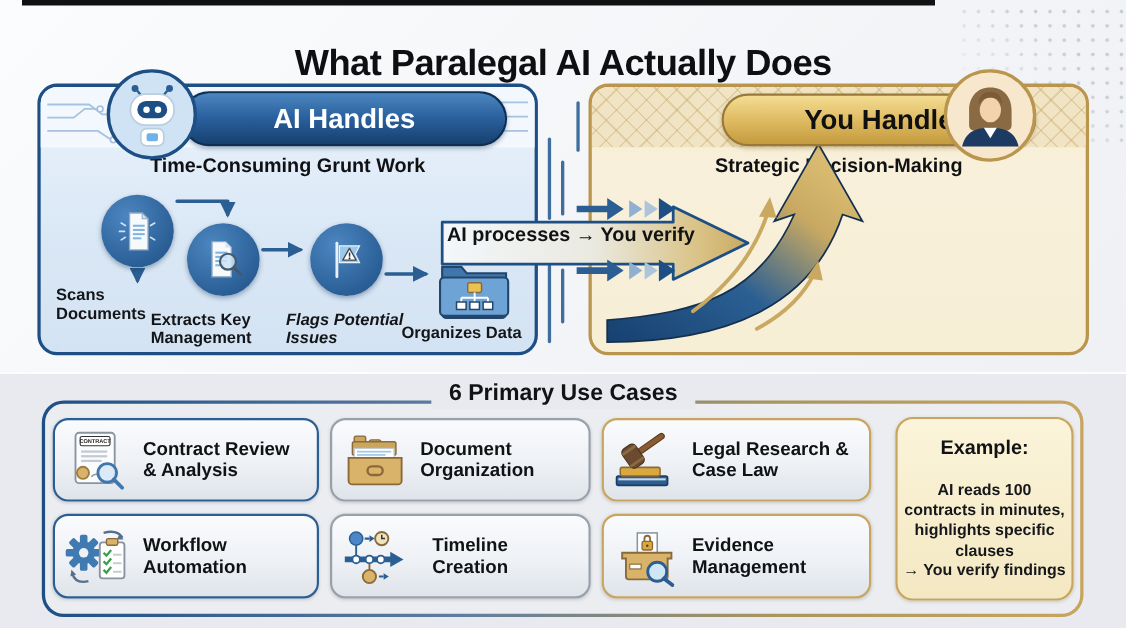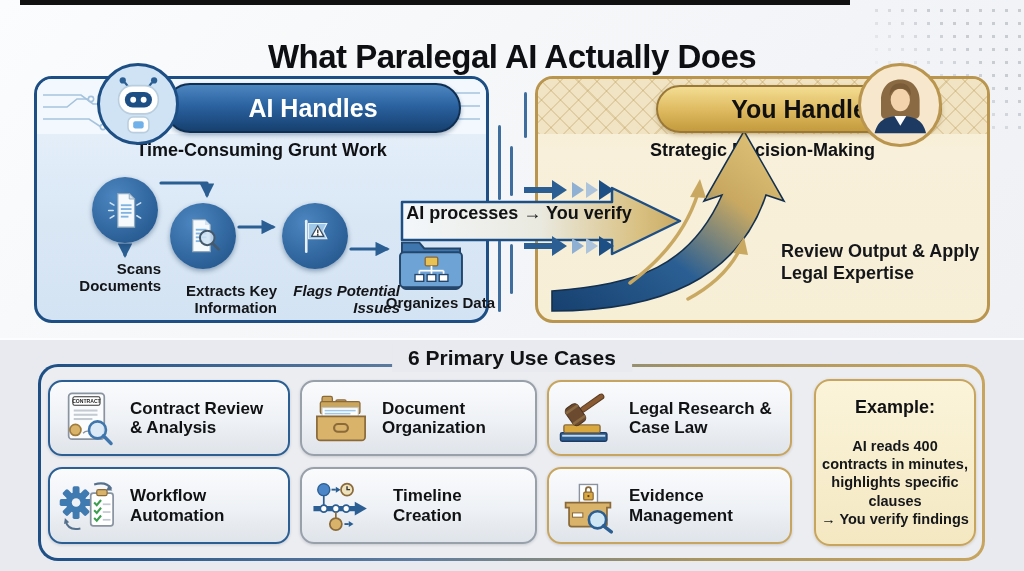--- a/index.html
+++ b/index.html
@@ -39,21 +39,21 @@
   .avatar-robot{left:60px;top:-16px;width:76px;height:76px;background:#cfe3f4;border:3px solid #1d4f85;}
   .avatar-woman{left:320px;top:-16px;width:78px;height:78px;background:#f6e7cd;border:3px solid #b9954e;}
   .avatar svg{width:88%;height:88%;}
   .subtitle{position:absolute;left:0;top:61px;width:100%;text-align:center;font-size:18px;font-weight:800;color:#0f1114;}
 
   .panel-svg{position:absolute;left:0;top:0;width:455px;height:247px;}
   .step-circle{position:absolute;width:66px;height:66px;border-radius:50%;
     background:radial-gradient(circle at 35% 30%,#4c86c0,#1d4f85);
     box-shadow:0 2px 5px rgba(15,47,82,.4);display:flex;align-items:center;justify-content:center;}
   .step-circle svg{width:74%;height:74%;}
-  .step-label{position:absolute;font-size:15px;font-weight:800;line-height:1.12;text-align:right;color:#131518;}
+  .step-label{position:absolute;font-size:15px;font-weight:800;line-height:1.12;text-align:left;color:#131518;}
   .folder-icon-wrap{position:absolute;left:359px;top:152px;width:70px;height:60px;}
 
   .you-note{position:absolute;left:243px;top:162px;width:222px;font-size:18px;font-weight:800;line-height:1.2;color:#14161a;}
 
   
   .vline{position:absolute;width:3px;background:#2b5f93;border-radius:2px;opacity:.9;}
   .flow-arrow{position:absolute;left:400px;top:186px;width:288px;height:70px;}
   .flow-label{position:absolute;left:396px;top:203px;width:246px;text-align:center;
     font-size:18px;font-weight:800;color:#101214;z-index:5;}
   .chev{position:absolute;width:90px;height:20px;z-index:5;}
@@ -170,21 +170,21 @@
         <g fill="#7fb3e0">
           <rect x="22" y="22" width="14" height="2.4"></rect>
             <rect x="22" y="27" width="14" height="2.4"></rect>
           <rect x="22" y="32" width="14" height="2.4"></rect>
             <rect x="22" y="37" width="10" height="2.4"></rect>
         </g>
         <circle cx="37" cy="34" r="9.5" fill="rgba(207,227,244,.85)" stroke="#44596b" stroke-width="2.6"></circle>
         <line x1="44" y1="41" x2="52" y2="49" stroke="#44596b" stroke-width="3.4" stroke-linecap="round"></line>
       </svg>
     </div>
-    <div class="step-label" style="left:100px;top:204px;width:140px;">Extracts Key Information</div>
+    <div class="step-label" style="left:100px;top:204px;width:140px;">Extracts Key Management</div>
 
     <div class="step-circle" style="left:245px;top:124px;">
       <svg viewBox="0 0 64 64">
         <line x1="20" y1="12" x2="20" y2="52" stroke="#e8f1fa" stroke-width="3.4" stroke-linecap="round"></line>
         <path d="M23 15 h24 l-5 10 5 10 h-24 z" fill="#9ec7e8" stroke="#e8f1fa" stroke-width="1.4"></path>
         <path d="M35 18 l8 14 h-16 z" fill="#fff" stroke="#3c4a58" stroke-width="1.6" stroke-linejoin="round"></path>
         <rect x="34.2" y="23" width="1.8" height="5" fill="#333"></rect>
           <circle cx="35.1" cy="30" r="1.2" fill="#333"></circle>
       </svg>
     </div>
@@ -237,21 +237,20 @@
         </linearGradient>
       </defs>
       <path d="M14 232 L14 212 C100 205 152 188 184 116 L166 122 L206 52 L246 122 L228 116 C200 200 122 232 14 232 Z" fill="url(#sw)" stroke="#14304f" stroke-width="1.6"></path>
       <g stroke="#c9a962" stroke-width="3.5" fill="none" stroke-linecap="round">
         <path d="M92 204 C130 176 150 146 160 114"></path>
         <path d="M150 220 C176 206 192 190 202 170"></path>
       </g>
       <path d="M152 118 L162 100 L168 119 Z" fill="#c9a962"></path>
       <path d="M195 174 L206 158 L210 176 Z" fill="#c9a962"></path>
     </svg>
-    <div class="you-note">Review Output &amp; Apply Legal Expertise</div>
   </section>
 
   <div class="vline" style="left:498px;top:125px;height:75px;"></div>
   <div class="vline" style="left:510px;top:146px;height:50px;"></div>
   <div class="vline" style="left:524px;top:92px;height:46px;"></div>
   <div class="vline" style="left:510px;top:244px;height:50px;"></div>
   <div class="vline" style="left:498px;top:240px;height:72px;"></div>
 
   <svg class="flow-arrow" viewBox="0 0 288 70">
     <defs>
@@ -397,17 +396,17 @@
       <path d="M10 27 h52 v6 h-4 v19 a3 3 0 0 1 -3 3 h-38 a3 3 0 0 1 -3 -3 v-19 h-4 z" fill="#d9b36a" stroke="#8a6a3a" stroke-width="2"></path>
       <rect x="18" y="39" width="12" height="5" fill="#fff" stroke="#8a6a3a" stroke-width="1.2"></rect>
       <circle cx="47" cy="47" r="10" fill="#cfe7f4" stroke="#2b5f93" stroke-width="3"></circle>
       <line x1="54" y1="54" x2="63" y2="61" stroke="#2b5f93" stroke-width="4" stroke-linecap="round"></line>
     </svg>
     <div class="card-label">Evidence Management</div>
   </div>
 
   <div class="example-box">
     <div class="example-heading">Example:</div>
-    <div class="example-body">AI reads 400 contracts in minutes, highlights specific clauses
+    <div class="example-body">AI reads 100 contracts in minutes, highlights specific clauses
 → You verify findings</div>
   </div>
 
 </div>
 
 </body></html>

